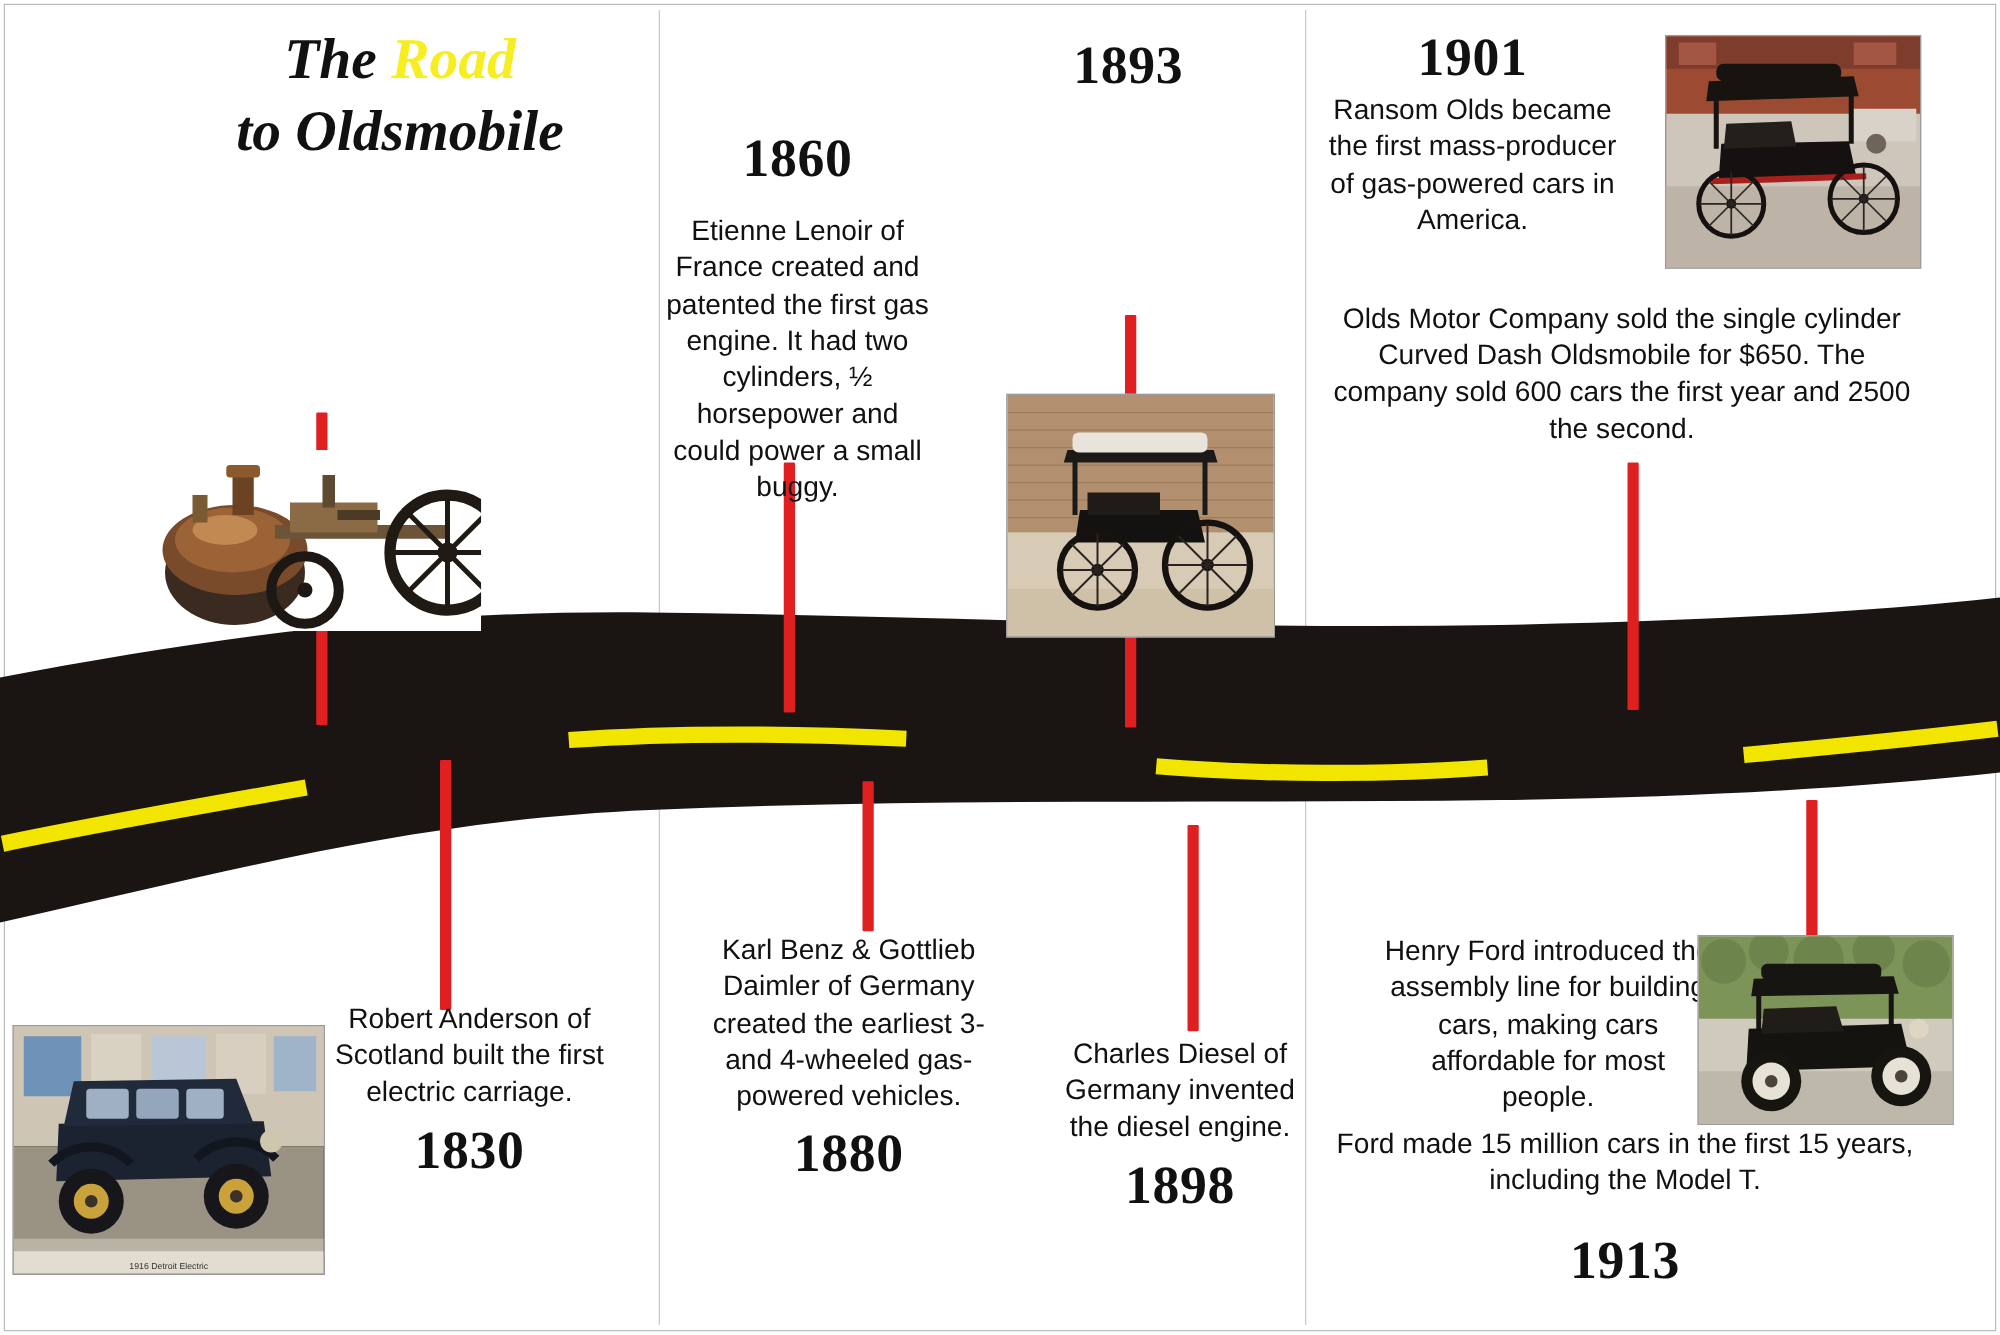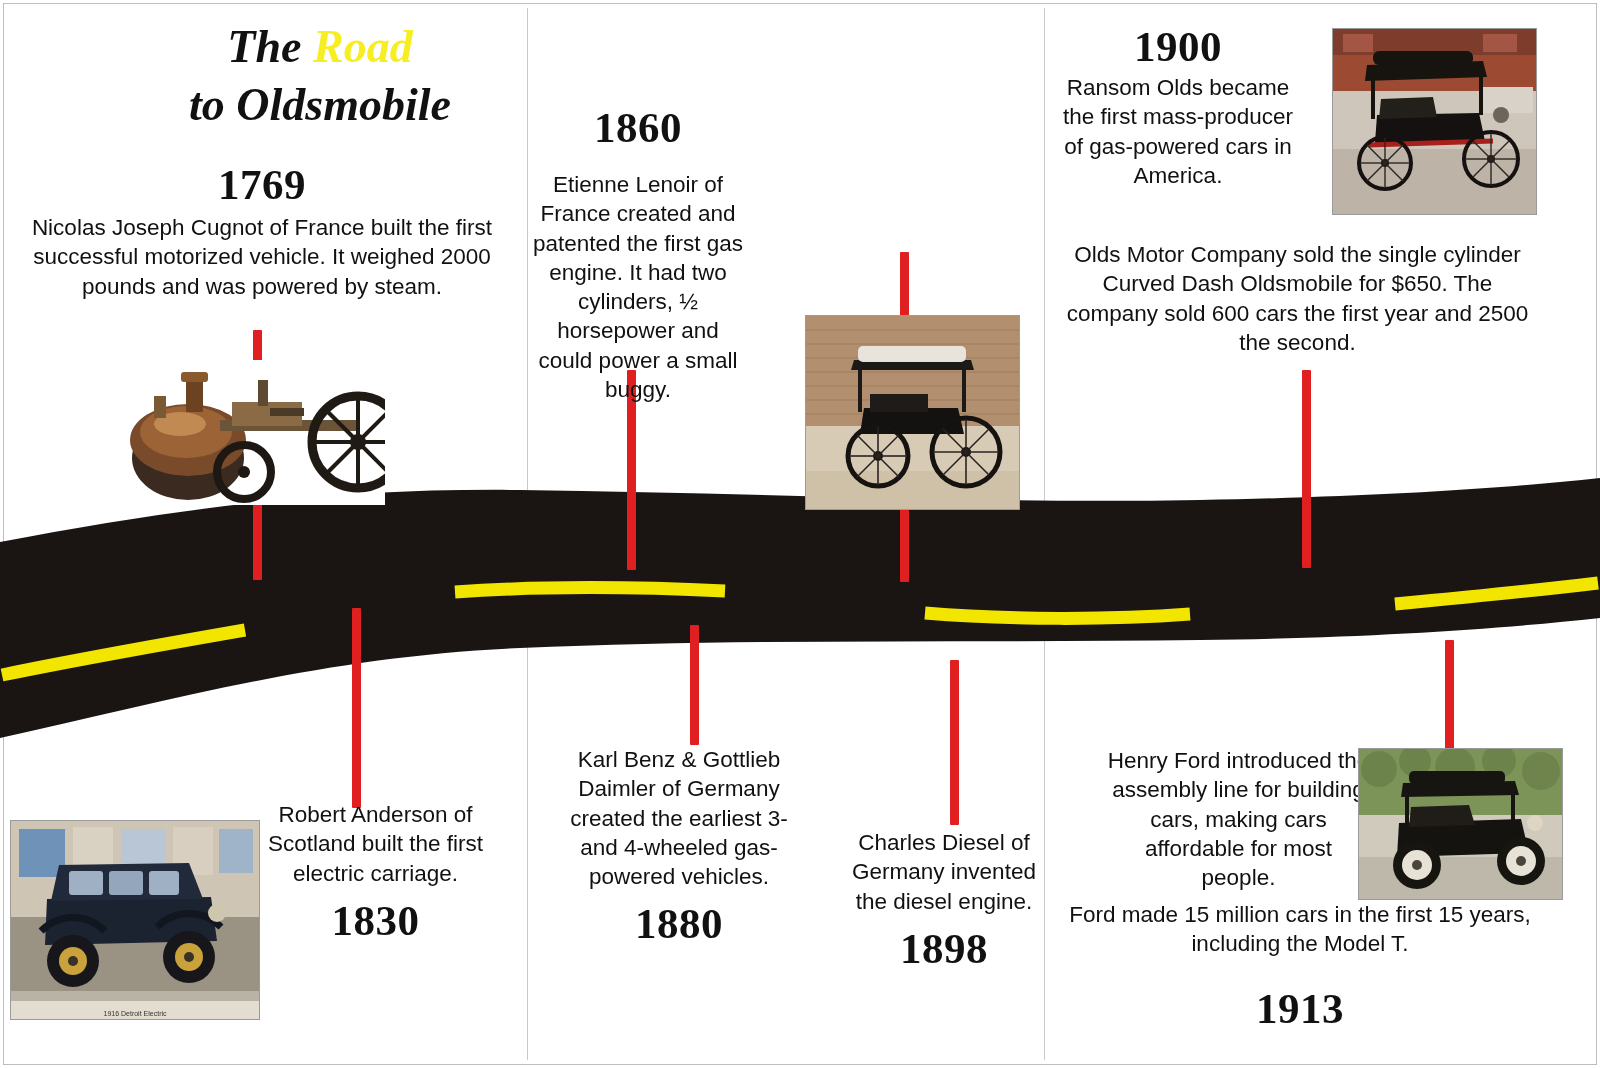--- a/index.html
+++ b/index.html
@@ -139,35 +139,32 @@
 
   <div class="tick" style="left:253px; top:330px; height:250px;"></div>
   <div class="tick" style="left:627px; top:370px; height:200px;"></div>
   <div class="tick" style="left:900px; top:252px; height:330px;"></div>
   <div class="tick" style="left:1302px; top:370px; height:198px;"></div>
   <div class="tick" style="left:352px; top:608px; height:200px;"></div>
   <div class="tick" style="left:690px; top:625px; height:120px;"></div>
   <div class="tick" style="left:950px; top:660px; height:165px;"></div>
   <div class="tick" style="left:1445px; top:640px; height:130px;"></div>
 
-  <div class="tbox" style="left:8px; top:162px; width:508px;">
-    <div class="year">1769</div>
-    <div class="body" style="margin-top:6px;">Nicolas Joseph Cugnot of France built the first successful motorized vehicle. It weighed 2000 pounds and was powered by steam.</div>
-  </div>
 
   <div class="tbox" style="left:528px; top:105px; width:220px;">
     <div class="year">1860</div>
     <div class="body" style="margin-top:20px;">Etienne Lenoir of France created and patented the first gas engine. It had two cylinders, ½ horsepower and could power a small buggy.</div>
   </div>
 
   <div class="tbox" style="left:770px; top:30px; width:265px;">
+    <div class="year">1893</div>
   </div>
 
   <div class="tbox" style="left:1058px; top:24px; width:240px;">
-    <div class="year">1900</div>
+    <div class="year">1901</div>
     <div class="body" style="margin-top:4px;">Ransom Olds became the first mass-producer of gas-powered cars in America.</div>
   </div>
   <div class="tbox" style="left:1060px; top:240px; width:475px;">
     <div class="body">Olds Motor Company sold the single cylinder Curved Dash Oldsmobile for $650. The company sold 600 cars the first year and 2500 the second.</div>
   </div>
 
   <div class="tbox" style="left:258px; top:800px; width:235px;">
     <div class="body">Robert Anderson of Scotland built the first electric carriage.</div>
     <div class="year" style="margin-top:10px;">1830</div>
   </div>

